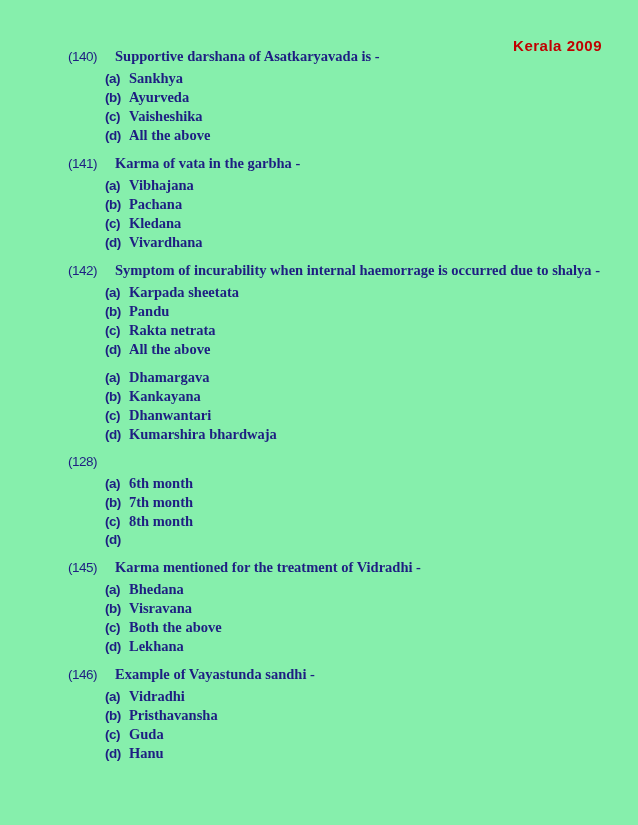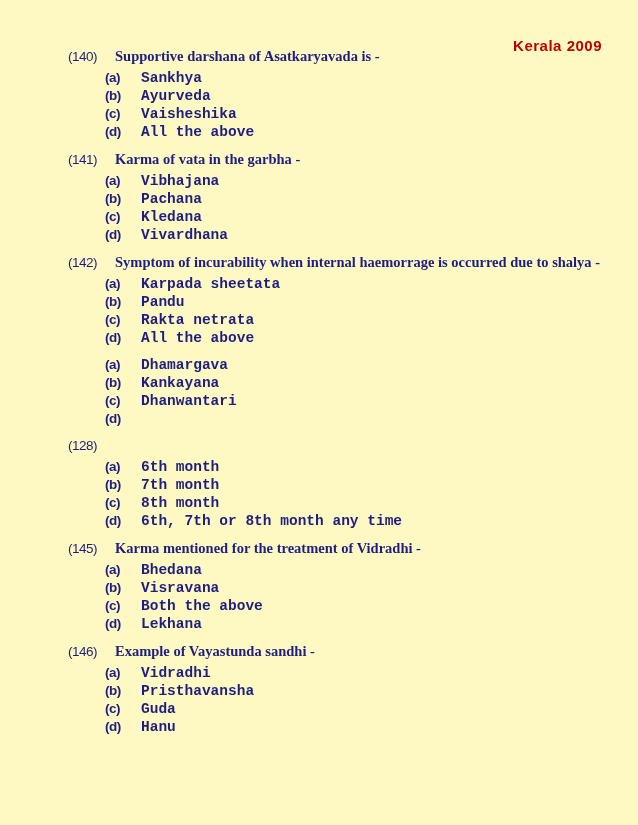--- a/index.html
+++ b/index.html
@@ -9,21 +9,21 @@
   html,body{margin:0;padding:0;}
   body{
     width:638px;height:825px;
     background:#ffffff;
     font-family:"Liberation Serif", serif;
     overflow:hidden;
   }
   .page{
     position:relative;
     width:638px;height:825px;
-    background:#fef9c3;
+    background:#86efac;
   }
   .exam-label{
     position:absolute;
     top:37px;
     right:36px;
     color:var(--accent);
     font-family:"Liberation Sans", sans-serif;
     font-weight:900;
     font-size:15px;
     letter-spacing:0.5px;
@@ -71,24 +71,23 @@
   }
   .opt-letter{
     font-family:"Liberation Sans", sans-serif;
     font-weight:bold;
     font-size:13.5px;
     letter-spacing:-0.5px;
     width:24px;
     flex:0 0 24px;
   }
   .opt-text{
-    font-family:Liberation Mono, monospace;
+    font-family:Liberation Serif, serif;
     font-weight:bold;
     white-space:nowrap;
-    margin-left:12px;
   }
 </style>
 </head>
 <body>
 
 <div class="page">
   <div class="exam-label">Kerala 2009</div>
   <div class="questions" id="questions">
   <div class="question">
     <div class="q-line">
@@ -186,20 +185,21 @@
     <span class="opt-text">Kankayana</span>
   </div>
 
   <div class="option">
     <span class="opt-letter">(c)</span>
     <span class="opt-text">Dhanwantari</span>
   </div>
 
   <div class="option">
     <span class="opt-letter">(d)</span>
+    <span class="opt-text">Kumarshira bhardwaja</span>
   </div>
 </div>
   </div>
 
   <div class="question">
     <div class="q-line">
       <span class="q-num">(128)</span>
     </div>
     <div class="options">
   <div class="option">
@@ -212,21 +212,20 @@
     <span class="opt-text">7th month</span>
   </div>
 
   <div class="option">
     <span class="opt-letter">(c)</span>
     <span class="opt-text">8th month</span>
   </div>
 
   <div class="option">
     <span class="opt-letter">(d)</span>
-    <span class="opt-text">6th, 7th or 8th month any time</span>
   </div>
 </div>
   </div>
 
   <div class="question">
     <div class="q-line">
       <span class="q-num">(145)</span>
       <span class="q-text">Karma mentioned for the treatment of Vidradhi -</span>
     </div>
     <div class="options">

